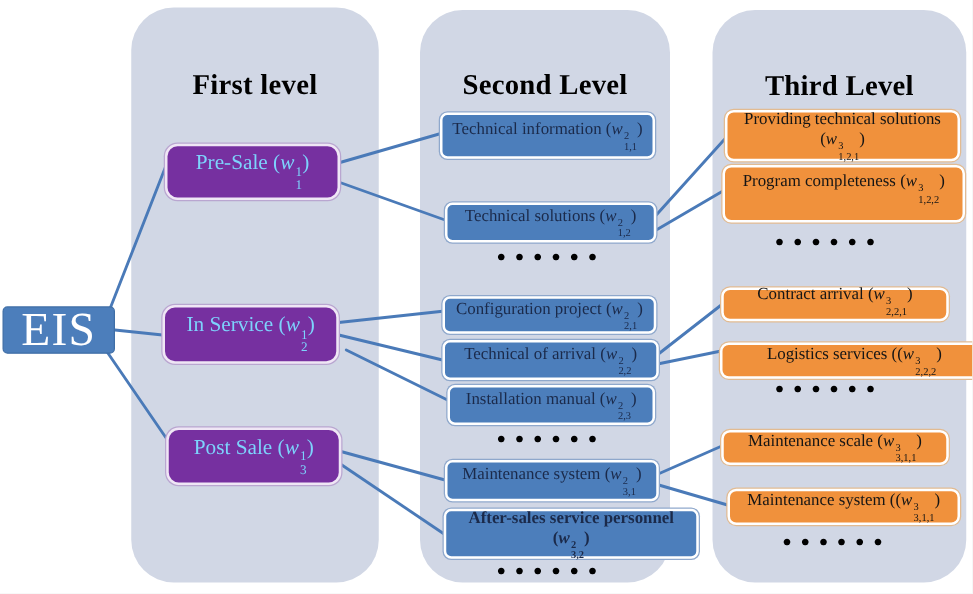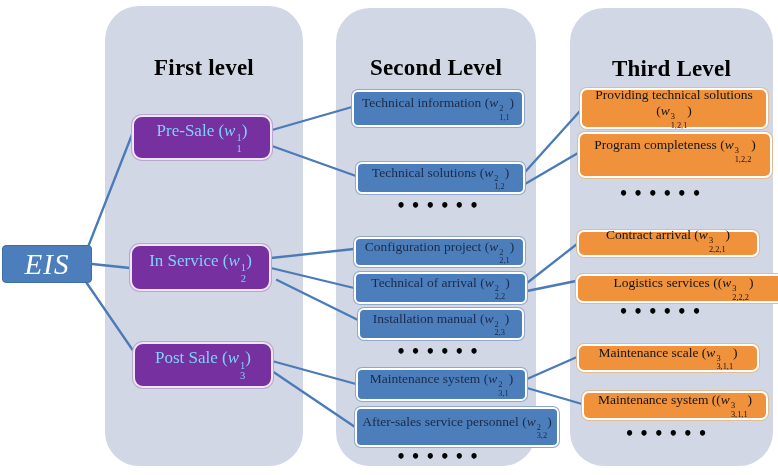--- a/index.html
+++ b/index.html
@@ -28,22 +28,22 @@
   }
   .orange{
     background:var(--orange,#F0913C);border:2px solid #fff;box-shadow:0 0 0 1px #E2BB92;
     color:#151515;font-size:13.5px;border-radius:7px;
   }
   .purple{
     background:var(--purple,#7630A0);border:2px solid #EFE6F5;box-shadow:0 0 0 1px #B9A6D0;
     color:#7dd3fc;font-size:17px;border-radius:10px;
   }
   .root{
-    background:var(--blue,#4C7EBB);color:#fff;font-size:29px;border-radius:4px;
-    border:1px solid #3F6EA6;letter-spacing:1px;font-style:italic;
+    background:var(--blue,#4C7EBB);color:#fff;font-size:38px;border-radius:4px;
+    border:1px solid #3F6EA6;letter-spacing:1px;
   }
   .math{white-space:nowrap;}
   .w{font-style:italic;}
   .stack{
     display:inline-flex;flex-direction:column;align-items:flex-start;
     vertical-align:-0.5em;font-size:0.62em;line-height:1;margin-left:1px;font-style:normal;
   }
   .dots{
     position:absolute;z-index:2;text-align:center;font-family:"DejaVu Sans",sans-serif;
     font-size:15px;font-weight:bold;letter-spacing:5px;color:#000;
@@ -151,21 +151,21 @@
     </span>
   </div>
   <div class="node blue" style="left:356px;top:368px;width:171px;height:33px;">
     <span><span>Maintenance system</span>
       <span class="math"><span>(</span><span class="w">w</span><span class="stack">
             <span>2</span>
             <span>3,1</span>
           </span><span>)</span></span>
     </span>
   </div>
-  <div class="node blue" style="left:355px;top:407px;width:204px;height:40px;">
+  <div class="node blue" style="left:355px;top:407px;width:204px;height:40px;font-weight:bold;">
     <span><span>After-sales service personnel</span>
       <span class="math"><span>(</span><span class="w">w</span><span class="stack">
             <span>2</span>
             <span>3,2</span>
           </span><span>)</span></span>
     </span>
   </div>
 
   <div class="node orange" style="left:580px;top:88px;width:188px;height:41px;">
     <span><span>Providing technical solutions</span>

